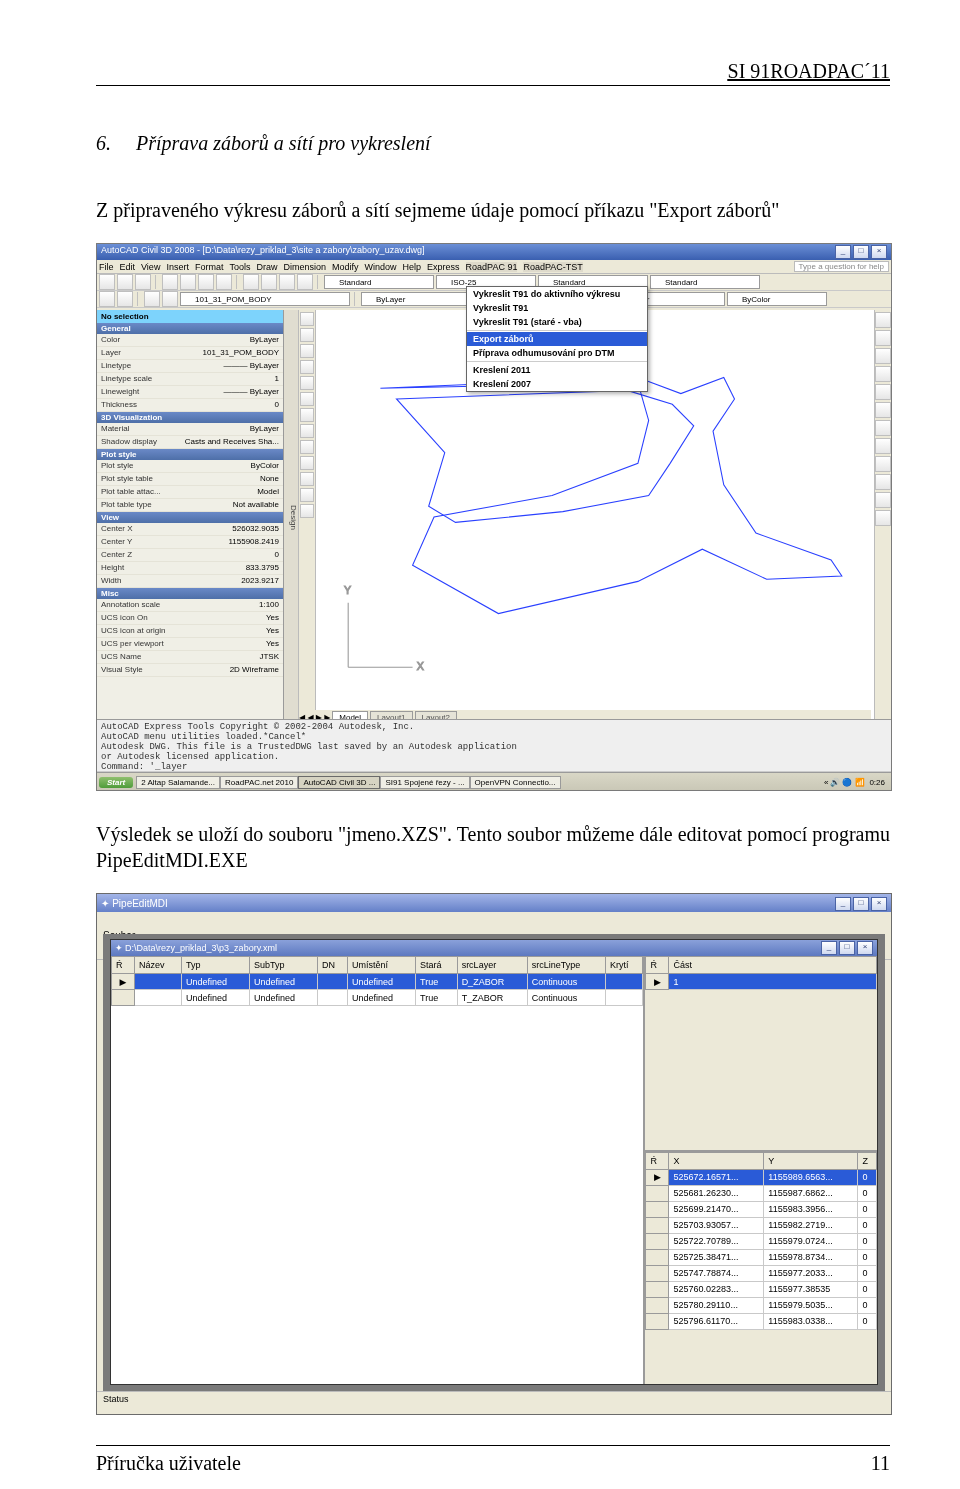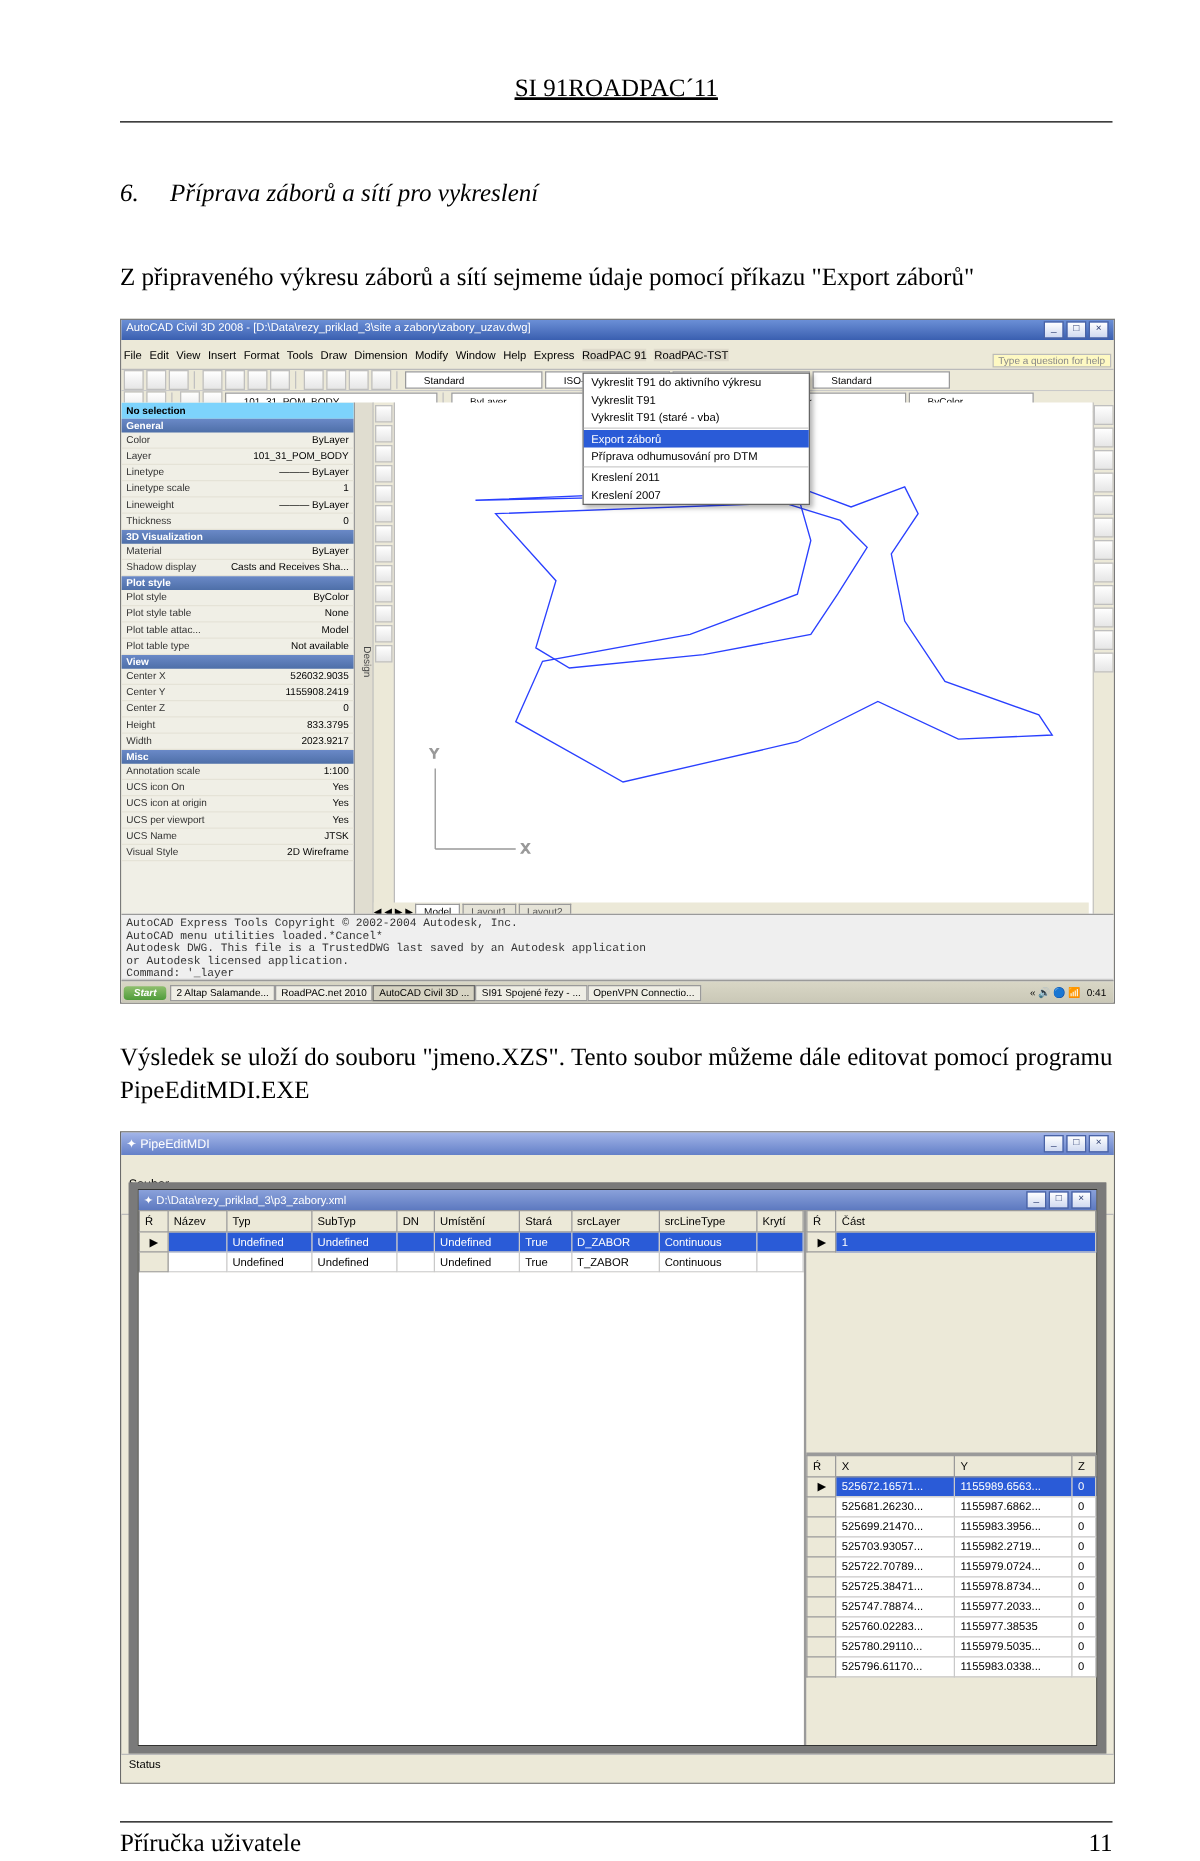--- a/index.html
+++ b/index.html
@@ -10,24 +10,24 @@
     width: 960px;
     color: #000;
   }
   .page {
     padding: 60px 70px 40px 96px;
     box-sizing: border-box;
     width: 960px;
   }
   .running-head {
     display: flex;
-    justify-content: center;
+    justify-content: flex-end;
     font-size: 20px;
     border-bottom: 1.5px solid #000;
-    padding-bottom: 14px;
+    padding-bottom: 2px;
     text-decoration: underline;
   }
   .running-head span { text-decoration: underline; }
   h2.section {
     font-size: 20px;
     font-weight: normal;
     font-style: italic;
     margin: 46px 0 42px 0;
   }
   p.body {
@@ -72,21 +72,21 @@
     background:#ece9d8;
     border-bottom:1px solid #bbb;
     padding:1px 2px;
     display:flex; gap:6px;
     align-items:center;
   }
   .acad .menubar span { cursor:default; }
   .acad .menubar .qbox {
     margin-left:auto;
     font-size:8px; color:#888;
-    border:1px solid #bbb; background:#fef9c3; padding:0 4px;margin-top:10px;
+    border:1px solid #bbb; background:#ffffff; padding:0 4px;
   }
   .acad .toolrow {
     background:#ece9d8;
     border-bottom:1px solid #c9c9c9;
     height:16px;
     display:flex; align-items:center; gap:2px;
     padding:0 2px;
   }
   .tbtn {
     width:14px; height:14px; border:1px solid #bfbfbf;
@@ -133,21 +133,21 @@
   }
   .canvaswrap { flex:1; position:relative; background:#fff; }
   .canvaswrap svg { width:100%; height:100%; }
   .dropdown {
     position:absolute; top:-24px; left:150px;
     background:#fff; border:1px solid #666;
     font-size:9px; box-shadow:2px 2px 4px rgba(0,0,0,.3);
     width:180px;
     z-index:5;
   }
-  .dropdown .mi { padding:2px 6px; }
+  .dropdown .mi { padding:2px 6px;font-weight:bold; }
   .dropdown .mi.sel { background:#2a5bd7; color:#fff; }
   .dropdown hr{ margin:1px 0; border:none; border-top:1px solid #ccc;}
   .right-vtb {
     width:16px; background:#ece9d8; border-left:1px solid #bbb;
     display:flex; flex-direction:column; gap:2px; align-items:center; padding-top:2px;
   }
   .cmdarea {
     position:absolute; left:0; right:0; bottom:18px;
     height:48px; background:#efefef; border-top:1px solid #9a9a9a;
     font-family:"Courier New",monospace; font-size:9px; color:#333;
@@ -509,21 +509,21 @@
 AutoCAD menu utilities loaded.*Cancel*
 Autodesk DWG.  This file is a TrustedDWG last saved by an Autodesk application
 or Autodesk licensed application.
 Command: '_layer</div>
     <div class="cmdline">Command:</div>
 
     <div class="taskbar">
       <span class="start">Start</span>
       <span id="taskbar-btns"><span class="tbutton">2 Altap Salamande...</span><span class="tbutton">RoadPAC.net 2010</span><span class="tbutton active">AutoCAD Civil 3D ...</span><span class="tbutton">SI91 Spojené řezy - ...</span><span class="tbutton">OpenVPN Connectio...</span></span>
       <span class="tray">
-        « 🔊 🔵 📶 &nbsp;<span>0:41</span>
+        « 🔊 🔵 📶 &nbsp;<span>0:26</span>
       </span>
     </div>
   </div>
 
   <p class="body">Výsledek se uloží do souboru "jmeno.XZS". Tento soubor můžeme dále editovat pomocí programu PipeEditMDI.EXE</p>
 
   <div class="shot pem">
     <div class="titlebar">
       <span><span>✦</span>&nbsp;<span>PipeEditMDI</span></span>
       <span class="winbtns"><span>_</span><span>□</span><span>×</span></span>

